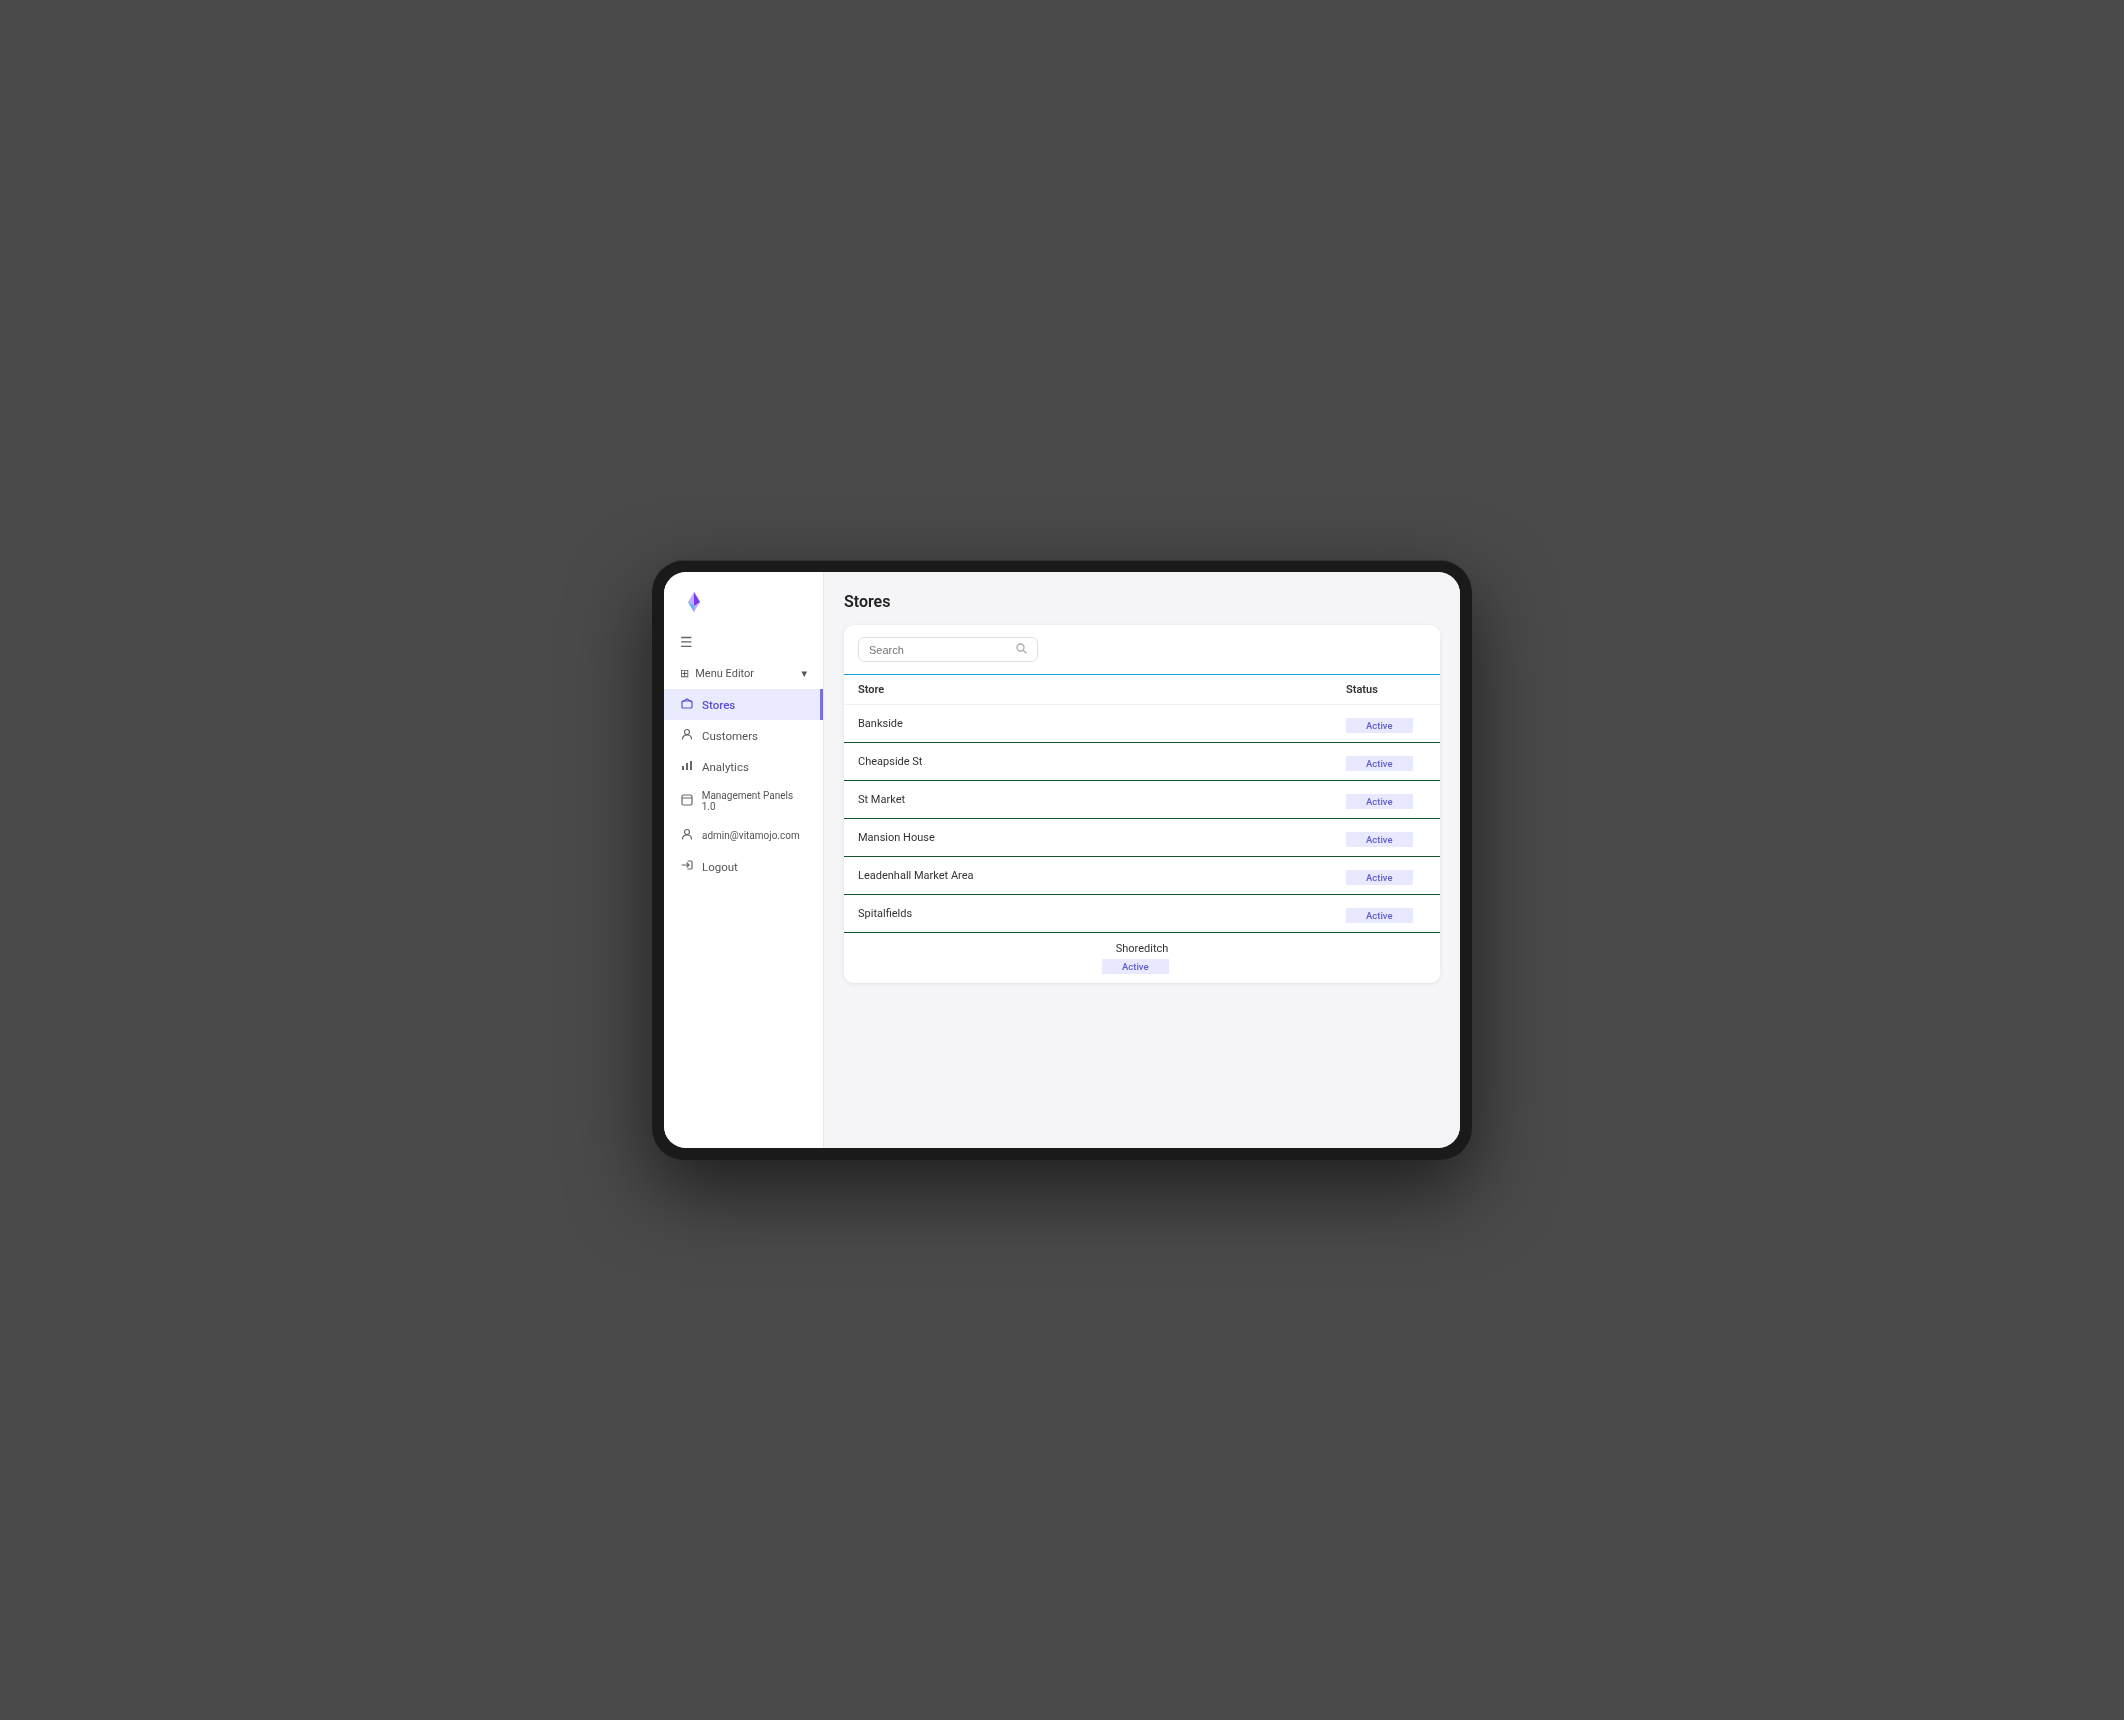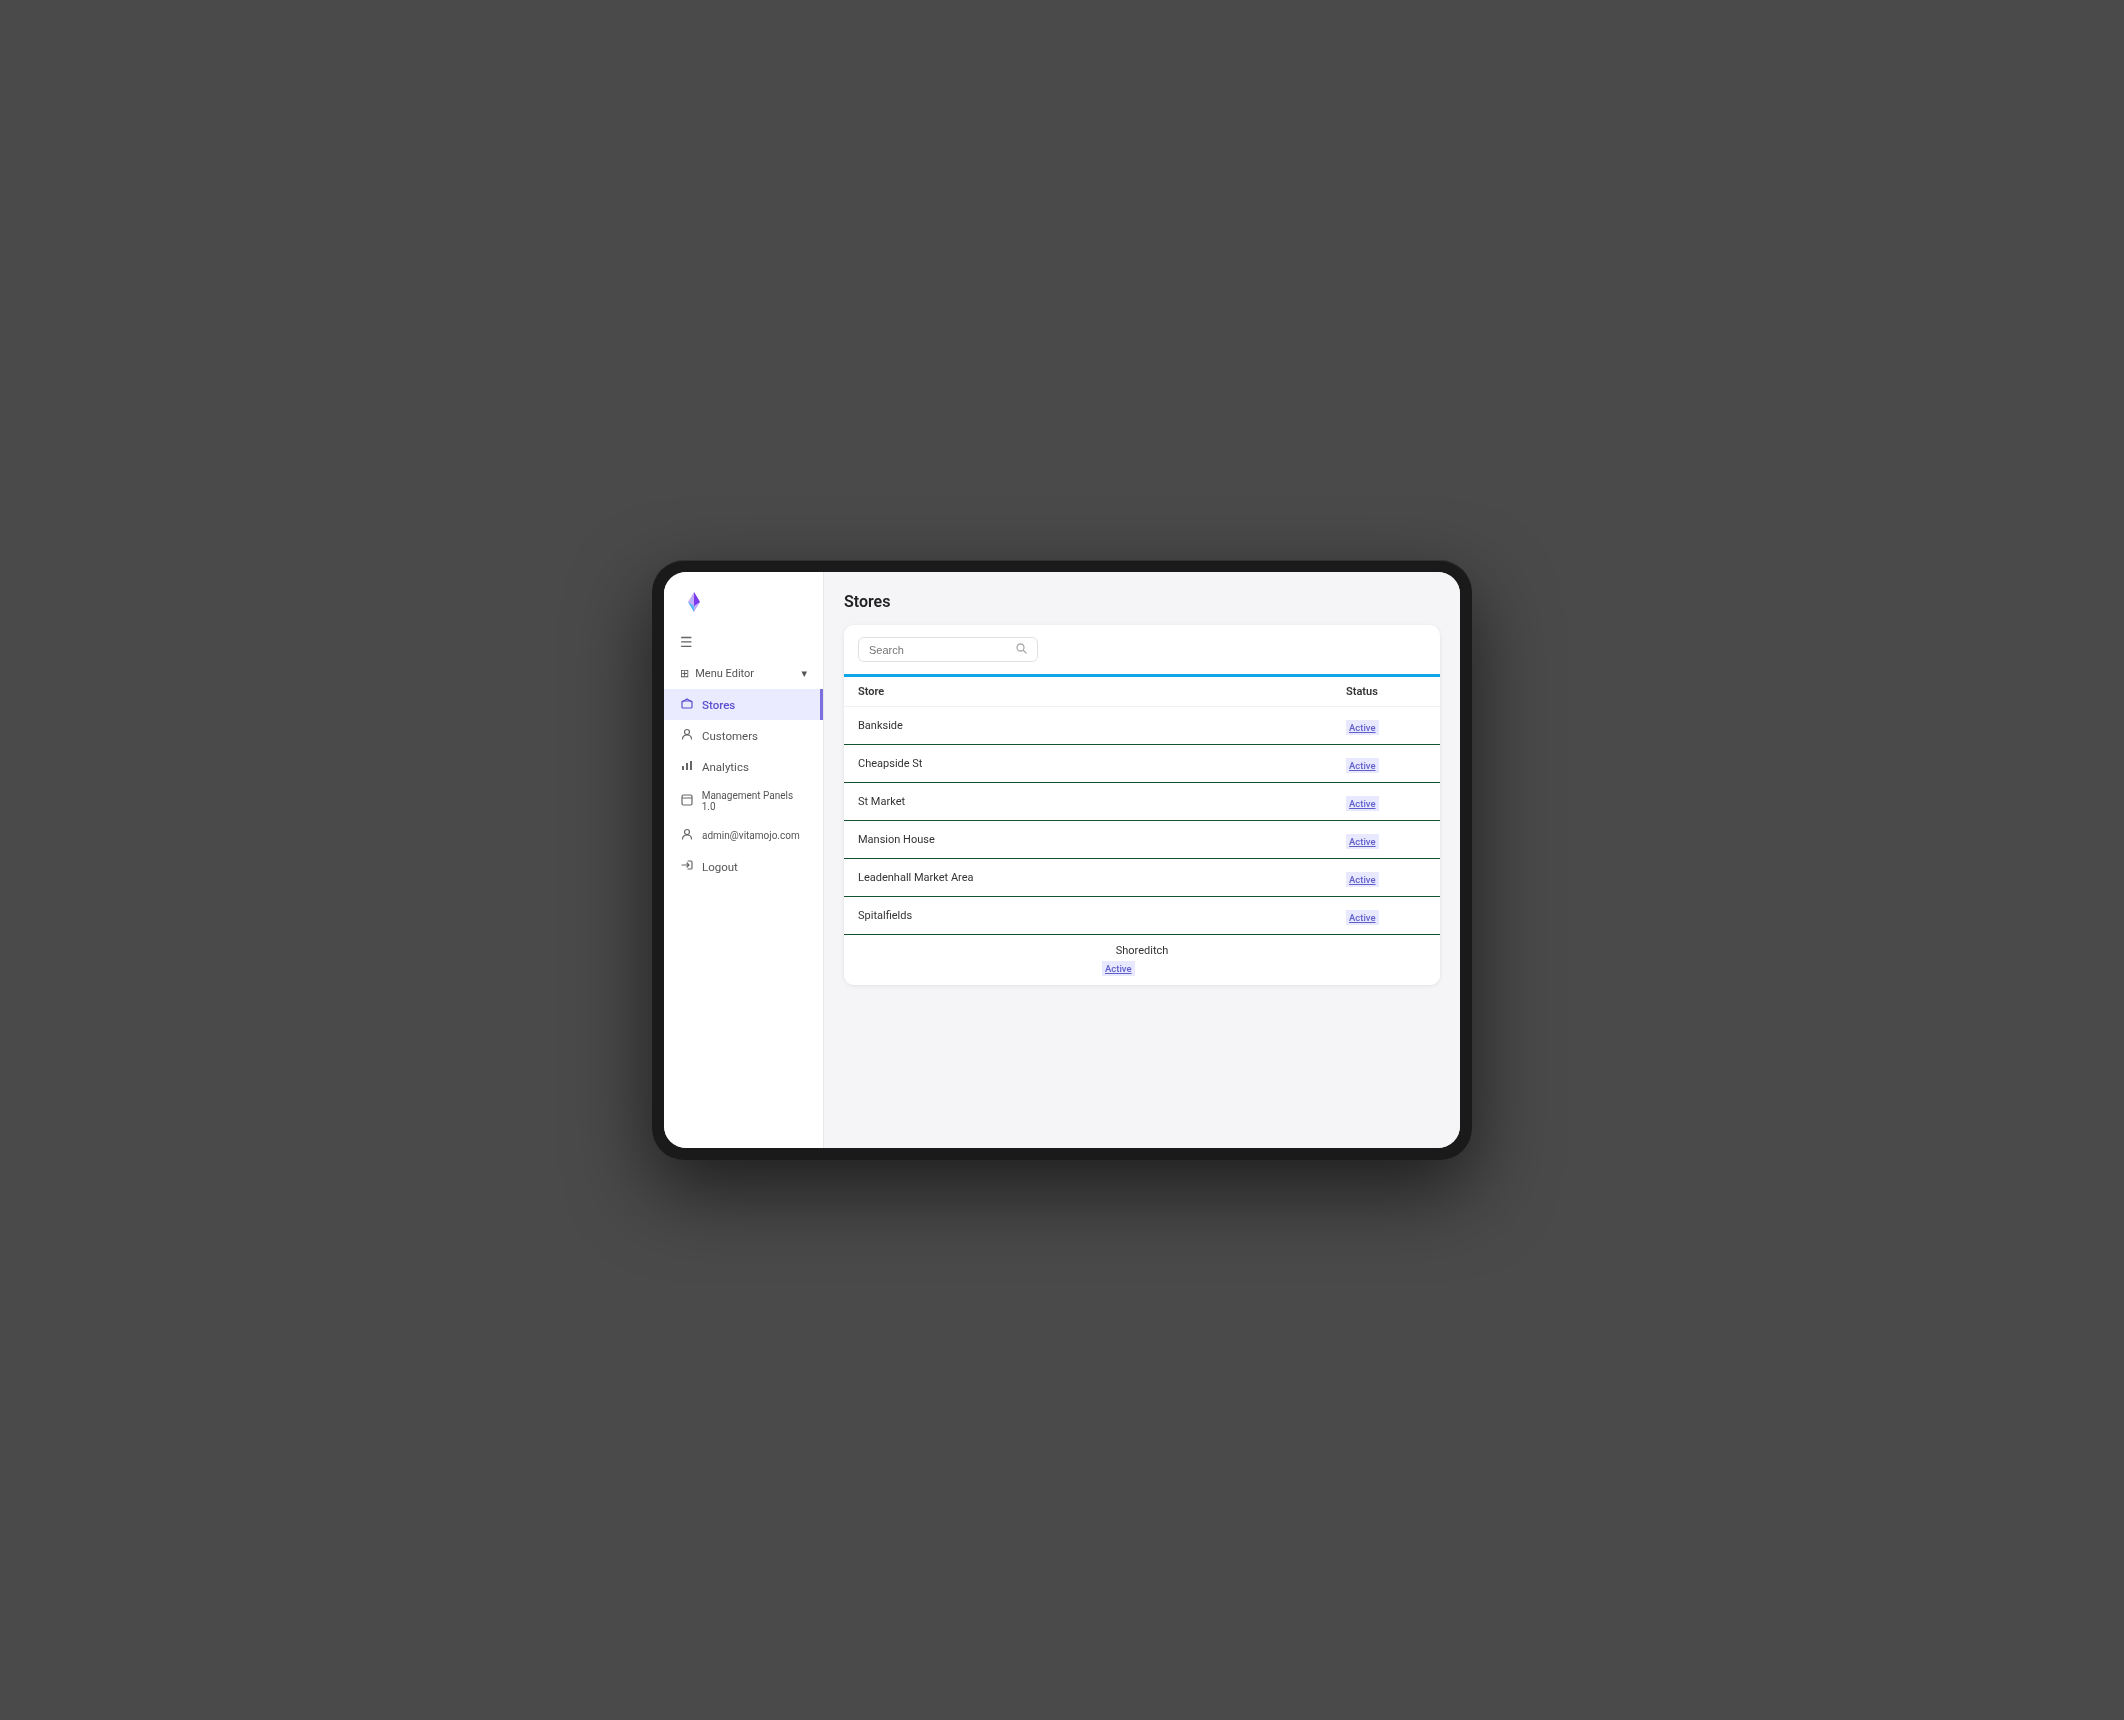--- a/index.html
+++ b/index.html
@@ -131,21 +131,21 @@
 
     .stores-card {
       background: #fff;
       border-radius: 10px;
       box-shadow: 0 1px 4px rgba(0,0,0,0.08);
       overflow: hidden;
     }
 
     .search-bar-container {
       padding: 12px 14px;
-      border-bottom: 3px solid #0ea5e9;
+      border-bottom: 1px solid #0ea5e9;
     }
 
     .search-bar {
       display: flex;
       align-items: center;
       border: 1px solid #e0e0e0;
       border-radius: 6px;
       padding: 5px 10px;
       width: 180px;
       background: #fff;
@@ -214,24 +214,23 @@
 
     .row-status {
       width: 80px;
     }
 
     .badge-active {
       display: inline-block;
       background: #e8e8ff;
       color: #6060cc;
       font-size: 9.5px;
-      padding: 2px 3px;
+      padding: 2px 20px;
       border-radius: 0;
       font-weight: 500;
-      text-decoration: underline;
     }
   </style>
 </head>
 <body>
 
 <div class="device-frame">
   <div class="device-screen">
 
     <div class="sidebar">
 

